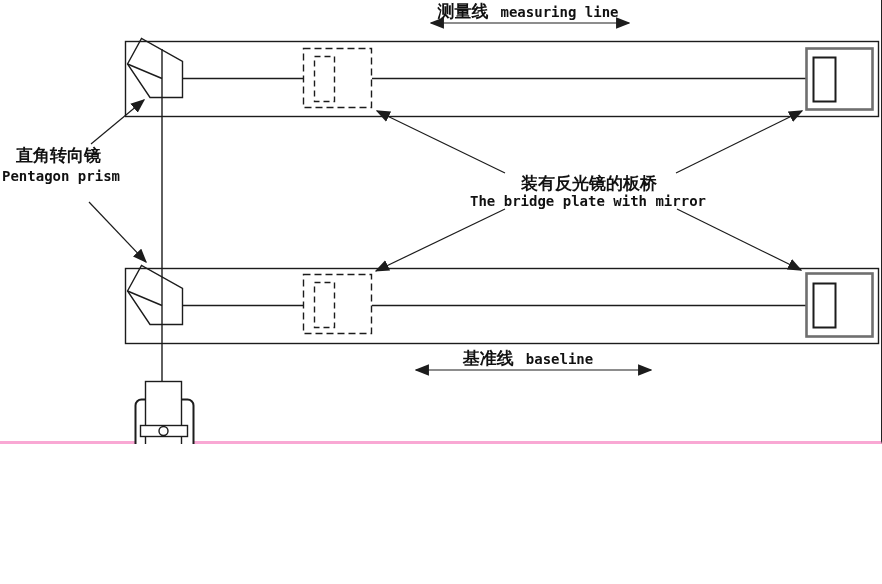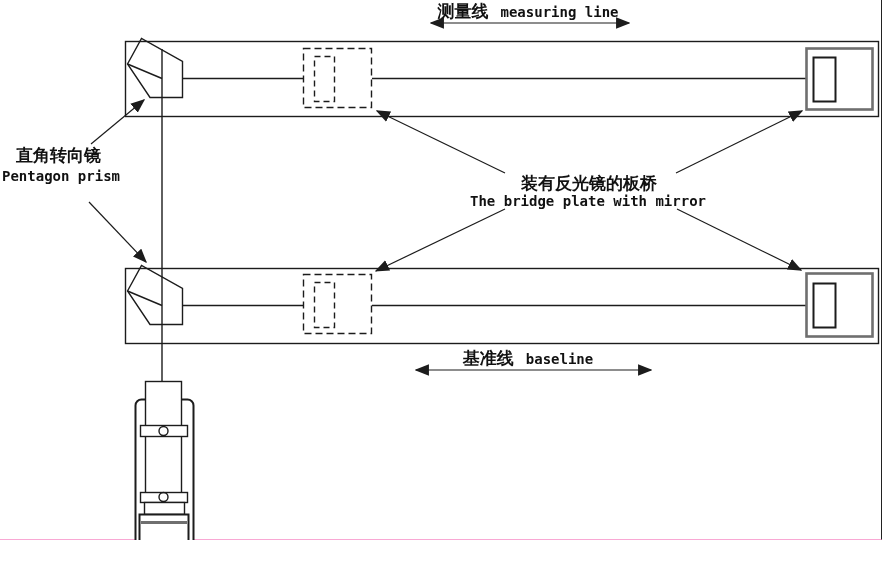--- a/index.html
+++ b/index.html
@@ -1,17 +1,17 @@
 <!DOCTYPE html>
 <html style="--line: #1c1c1c; --frame: #6f6f6f; --bg: #ffffff;"><head>
 <meta charset="utf-8">
 <style>
   html,body{margin:0;padding:0;background:#fff;}
-  .page{position:relative;width:882px;height:540px;background:var(--bg,#fff);
-        border-right:1px solid #222;border-bottom:1px solid #f9a8d4;box-sizing:border-box;
+  .page{position:relative;width:882px;height:444px;background:var(--bg,#fff);
+        border-right:1px solid #222;border-bottom:3px solid #f9a8d4;box-sizing:border-box;
         font-family:"Liberation Sans",sans-serif;}
   svg{display:block;}
   svg line, svg rect, svg polygon, svg polyline, svg path, svg circle{
         stroke:var(--line,#1c1c1c);fill:none;stroke-width:1.4;}
   .fillwhite{fill:#ffffff;}
   .dashed{stroke-dasharray:7 4;}
   .dashed-fine{stroke-dasharray:6 4;}
   .gray-frame{stroke:var(--frame,#6f6f6f);stroke-width:2.6;}
   .gray-line{stroke:var(--frame,#6f6f6f);stroke-width:3;}
   .thick{stroke-width:2;}

